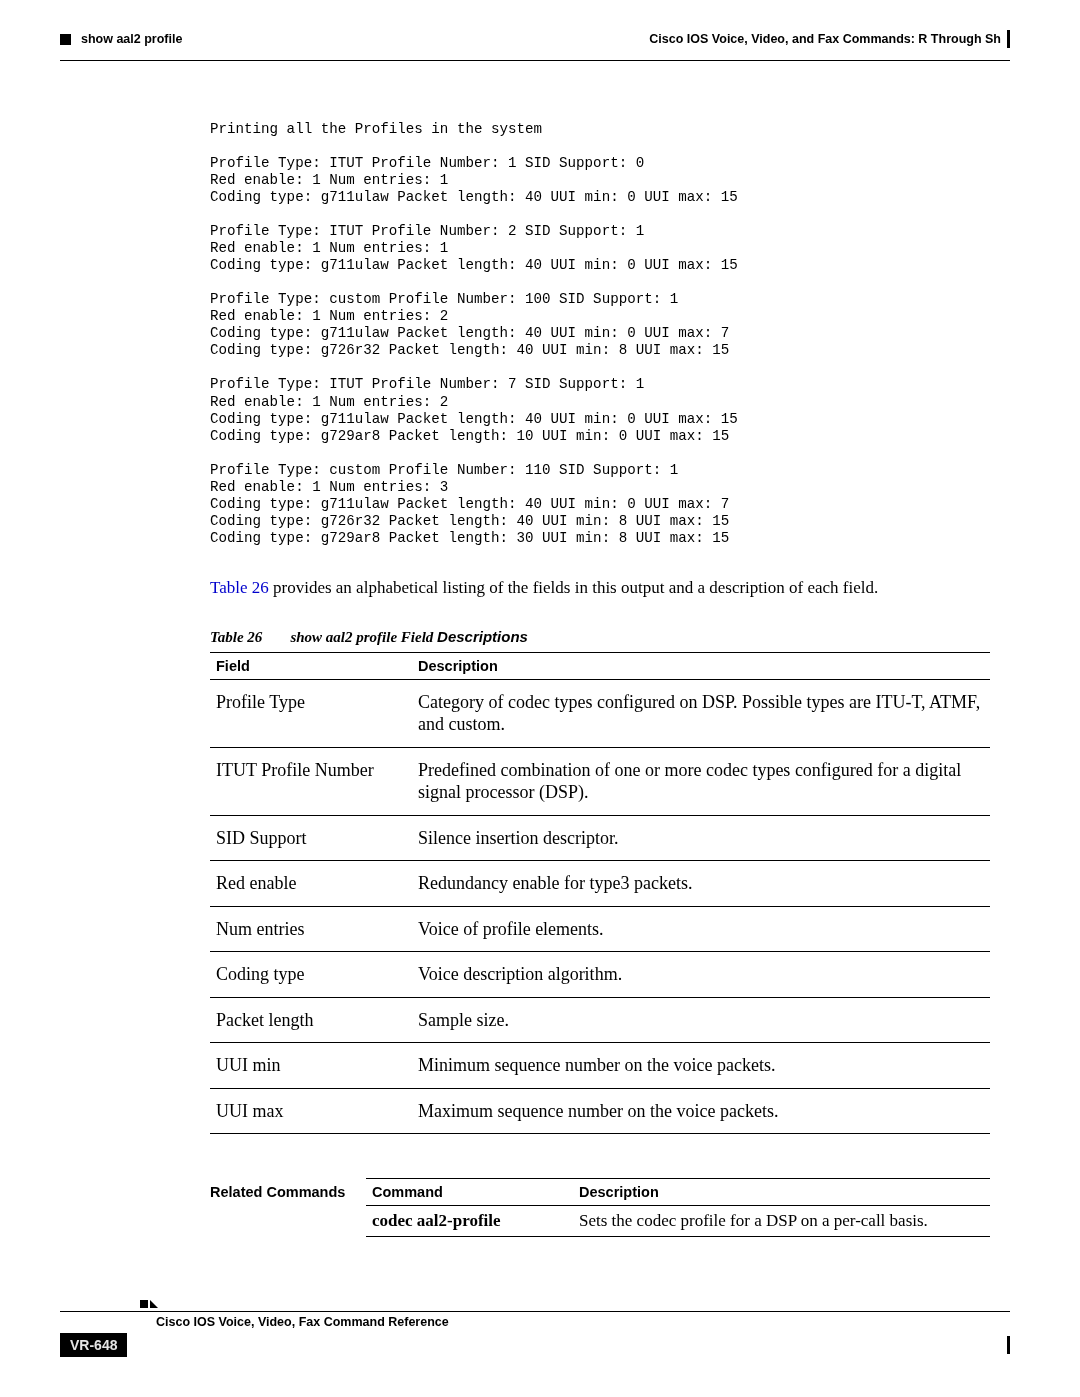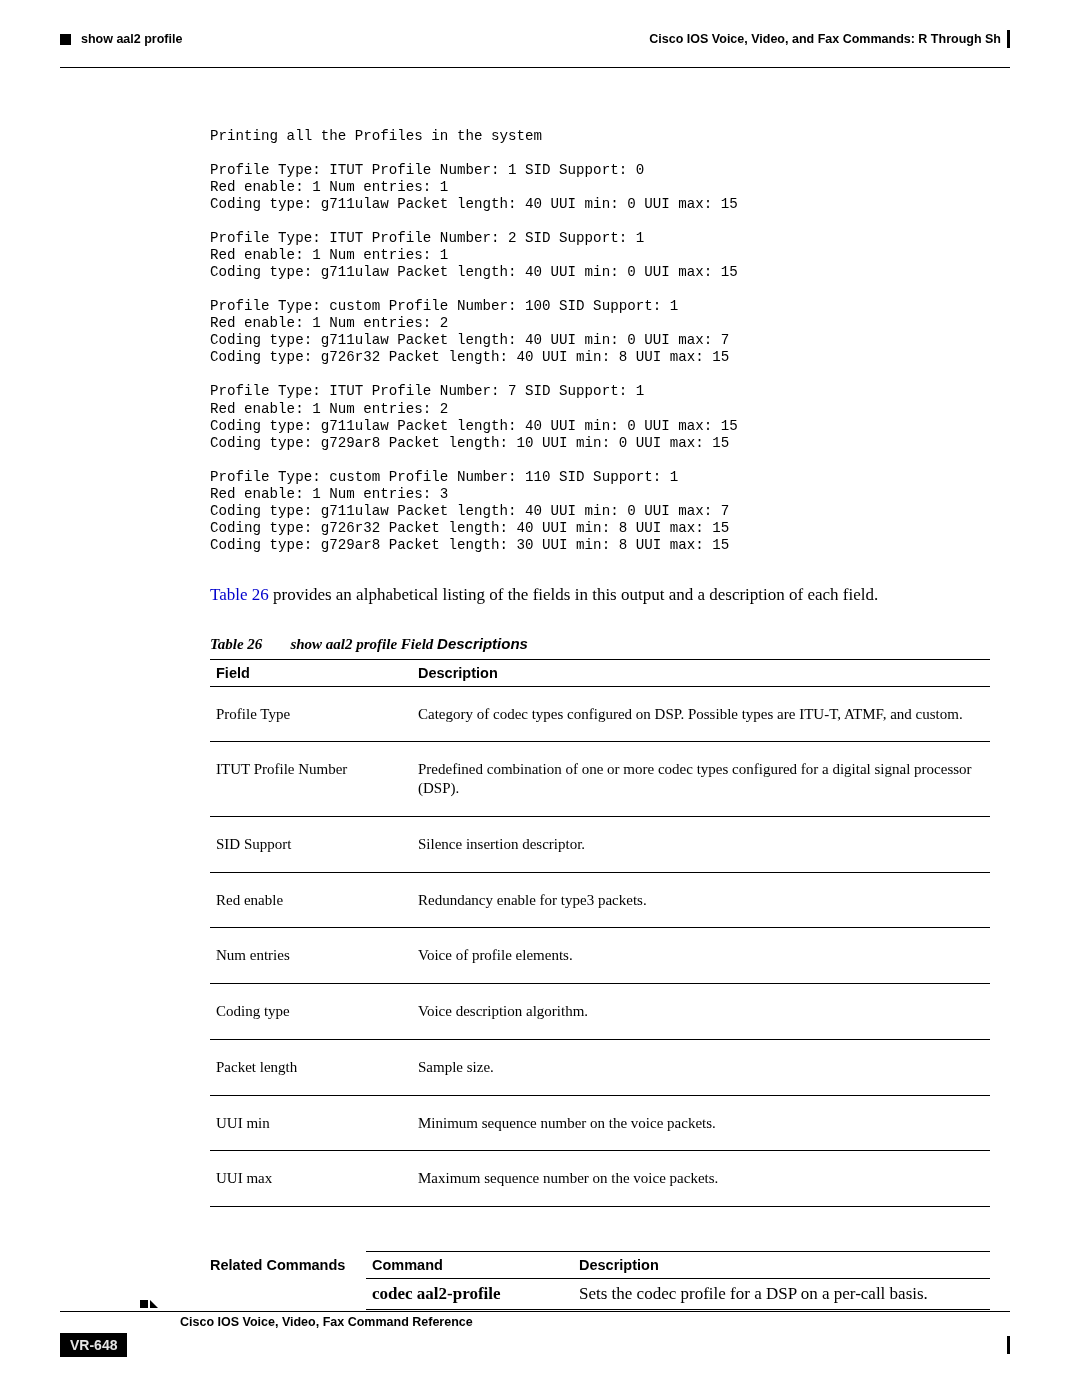--- a/index.html
+++ b/index.html
@@ -17,21 +17,21 @@
     position: absolute;
     left: 50px;
     top: 30px;
     width: 980px;
   }
   .top-header {
     display: flex;
     justify-content: space-between;
     align-items: center;
     border-bottom: 1px solid #000;
-    padding-bottom: 19px;
+    padding-bottom: 12px;
     margin-left: 10px;
     margin-right: 20px;
   }
   .top-header-left {
     display: flex;
     align-items: center;
     gap: 10px;
     font-family: Arial, Helvetica, sans-serif;
     font-size: 12.5px;
     font-weight: bold;
@@ -97,23 +97,23 @@
     text-align: left;
     font-family: Arial, Helvetica, sans-serif;
     font-weight: bold;
     font-size: 14.5px;
     border-top: 1.5px solid #000;
     border-bottom: 1px solid #000;
     padding: 5px 6px;
   }
   table.fields tbody td {
     border-bottom: 1px solid #000;
-    padding: 18px 6px;
+    padding: 11px 6px;
     vertical-align: top;
-    font-size: 15px;
+    font-size: 18px;
     line-height: 1.25;
   }
   table.fields tbody tr:last-child td {
     border-bottom: 1.5px solid #000;
   }
   .col-field { width: 190px; }
 
   .related-block {
     display: flex;
     margin-top: 44px;
@@ -160,21 +160,21 @@
     border-top: 1px solid #000;
     display: flex;
     align-items: center;
     gap: 10px;
     padding-top: 0;
   }
   .footer-title {
     font-family: Arial, Helvetica, sans-serif;
     font-weight: bold;
     font-size: 12.5px;
-    margin-left: 120px;
+    margin-left: 96px;
     padding-top: 3px;
   }
   .footer-bottom {
     display: flex;
     align-items: center;
     justify-content: space-between;
     margin-top: 4px;
   }
   .footer-left {
     display:flex;

